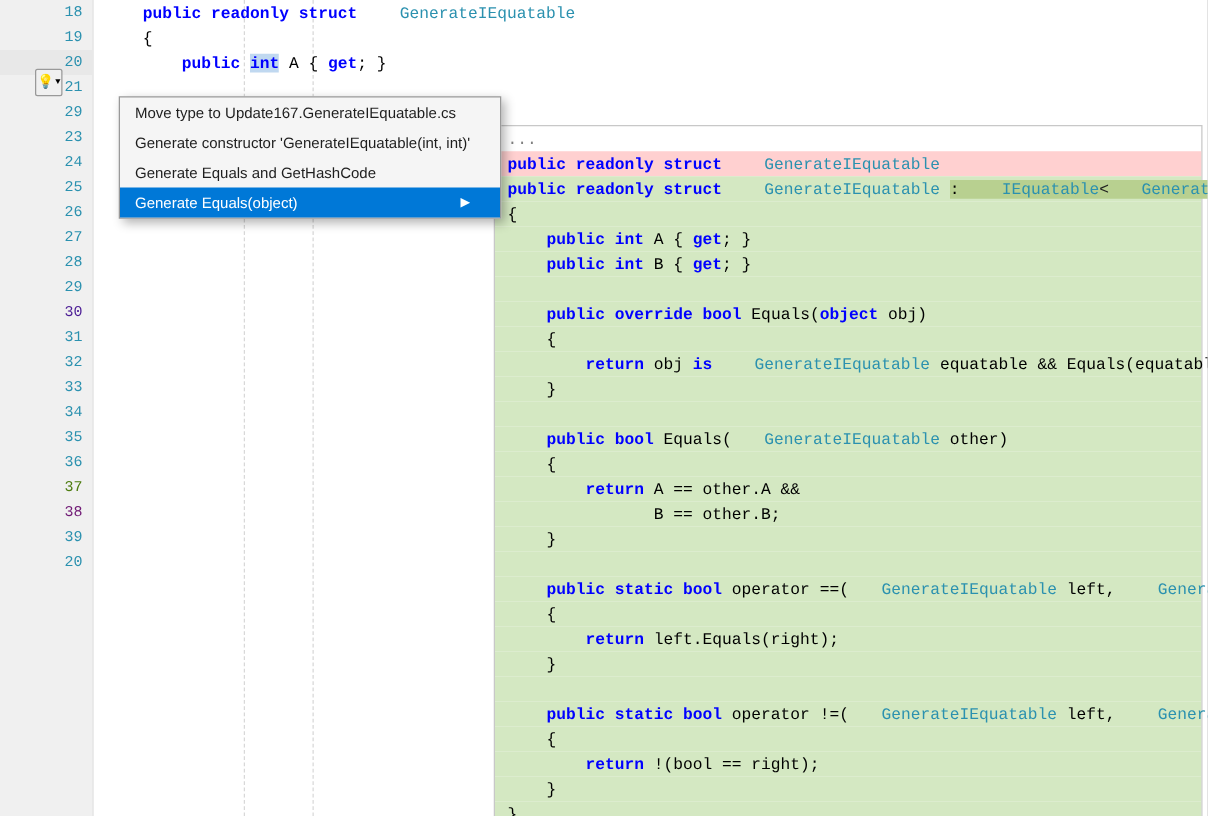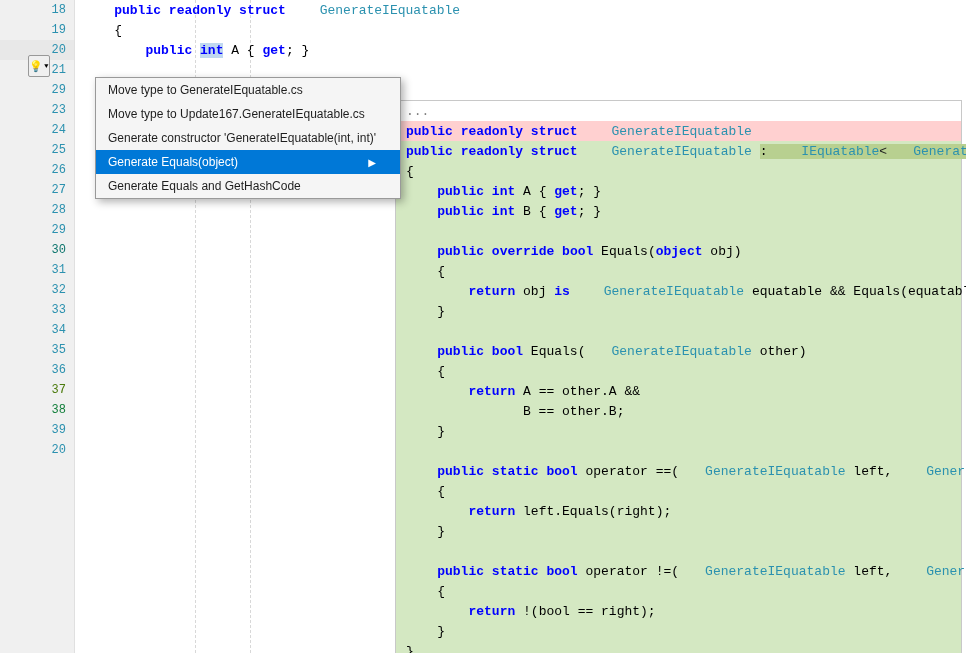--- a/index.html
+++ b/index.html
@@ -186,21 +186,21 @@
     <div class="line-number-row">
         <span style="color:#2b91af">27</span>
       </div>
     <div class="line-number-row">
         <span style="color:#2b91af">28</span>
       </div>
     <div class="line-number-row">
         <span style="color:#2b91af">29</span>
       </div>
     <div class="line-number-row">
-        <span style="color:#0f766e">30</span>
+        <span style="color:#4c1d95">30</span>
       </div>
     <div class="line-number-row">
         <span style="color:#2b91af">31</span>
       </div>
     <div class="line-number-row">
         <span style="color:#2b91af">32</span>
       </div>
     <div class="line-number-row">
         <span style="color:#2b91af">33</span>
       </div>
@@ -210,21 +210,21 @@
     <div class="line-number-row">
         <span style="color:#2b91af">35</span>
       </div>
     <div class="line-number-row">
         <span style="color:#2b91af">36</span>
       </div>
     <div class="line-number-row">
         <span style="color:#4d7c0f">37</span>
       </div>
     <div class="line-number-row">
-        <span style="color:#15803d">38</span>
+        <span style="color:#701a75">38</span>
       </div>
     <div class="line-number-row">
         <span style="color:#2b91af">39</span>
       </div>
     <div class="line-number-row">
         <span style="color:#2b91af">20</span>
       </div>
 
     <div class="lightbulb-container">
       <div class="lightbulb-btn">
@@ -245,35 +245,32 @@
     <div class="code-line">
       <span>    {</span>
     </div>
 
     <div class="code-line">
       <span>        </span><span class="kw">public</span><span> </span><span style="background:#c0d8f0;color:#0000ff;font-weight:bold;">int</span><span> A { </span><span class="kw">get</span><span>; }</span>
     </div>
 
     <div class="context-menu">
       <div class="menu-item">
-        <span>Move type to GenerateIEquatable.cs</span>
-      </div>
-      <div class="menu-item">
         <span>Move type to Update167.GenerateIEquatable.cs</span>
       </div>
       <div class="menu-item">
         <span>Generate constructor 'GenerateIEquatable(int, int)'</span>
+      </div>
+      <div class="menu-item">
+        <span>Generate Equals and GetHashCode</span>
       </div>
       <div class="menu-item selected">
         <span>Generate Equals(object)</span>
         <span class="arrow">▶</span>
       </div>
-      <div class="menu-item">
-        <span>Generate Equals and GetHashCode</span>
-      </div>
     </div>
 
     <div style="position:absolute;top:100px;left:320px;right:4px;border:1px solid #c8c8c8;background:#ffffff;z-index:50;">
 
       <div class="diff-line">
         <span style="color:#808080">...</span>
       </div>
 
       <div class="diff-line red-bg">
         <span class="kw">public</span><span> </span><span class="kw">readonly</span><span> </span><span class="kw">struct</span><span> </span><span class="type">GenerateIEquatable</span>

